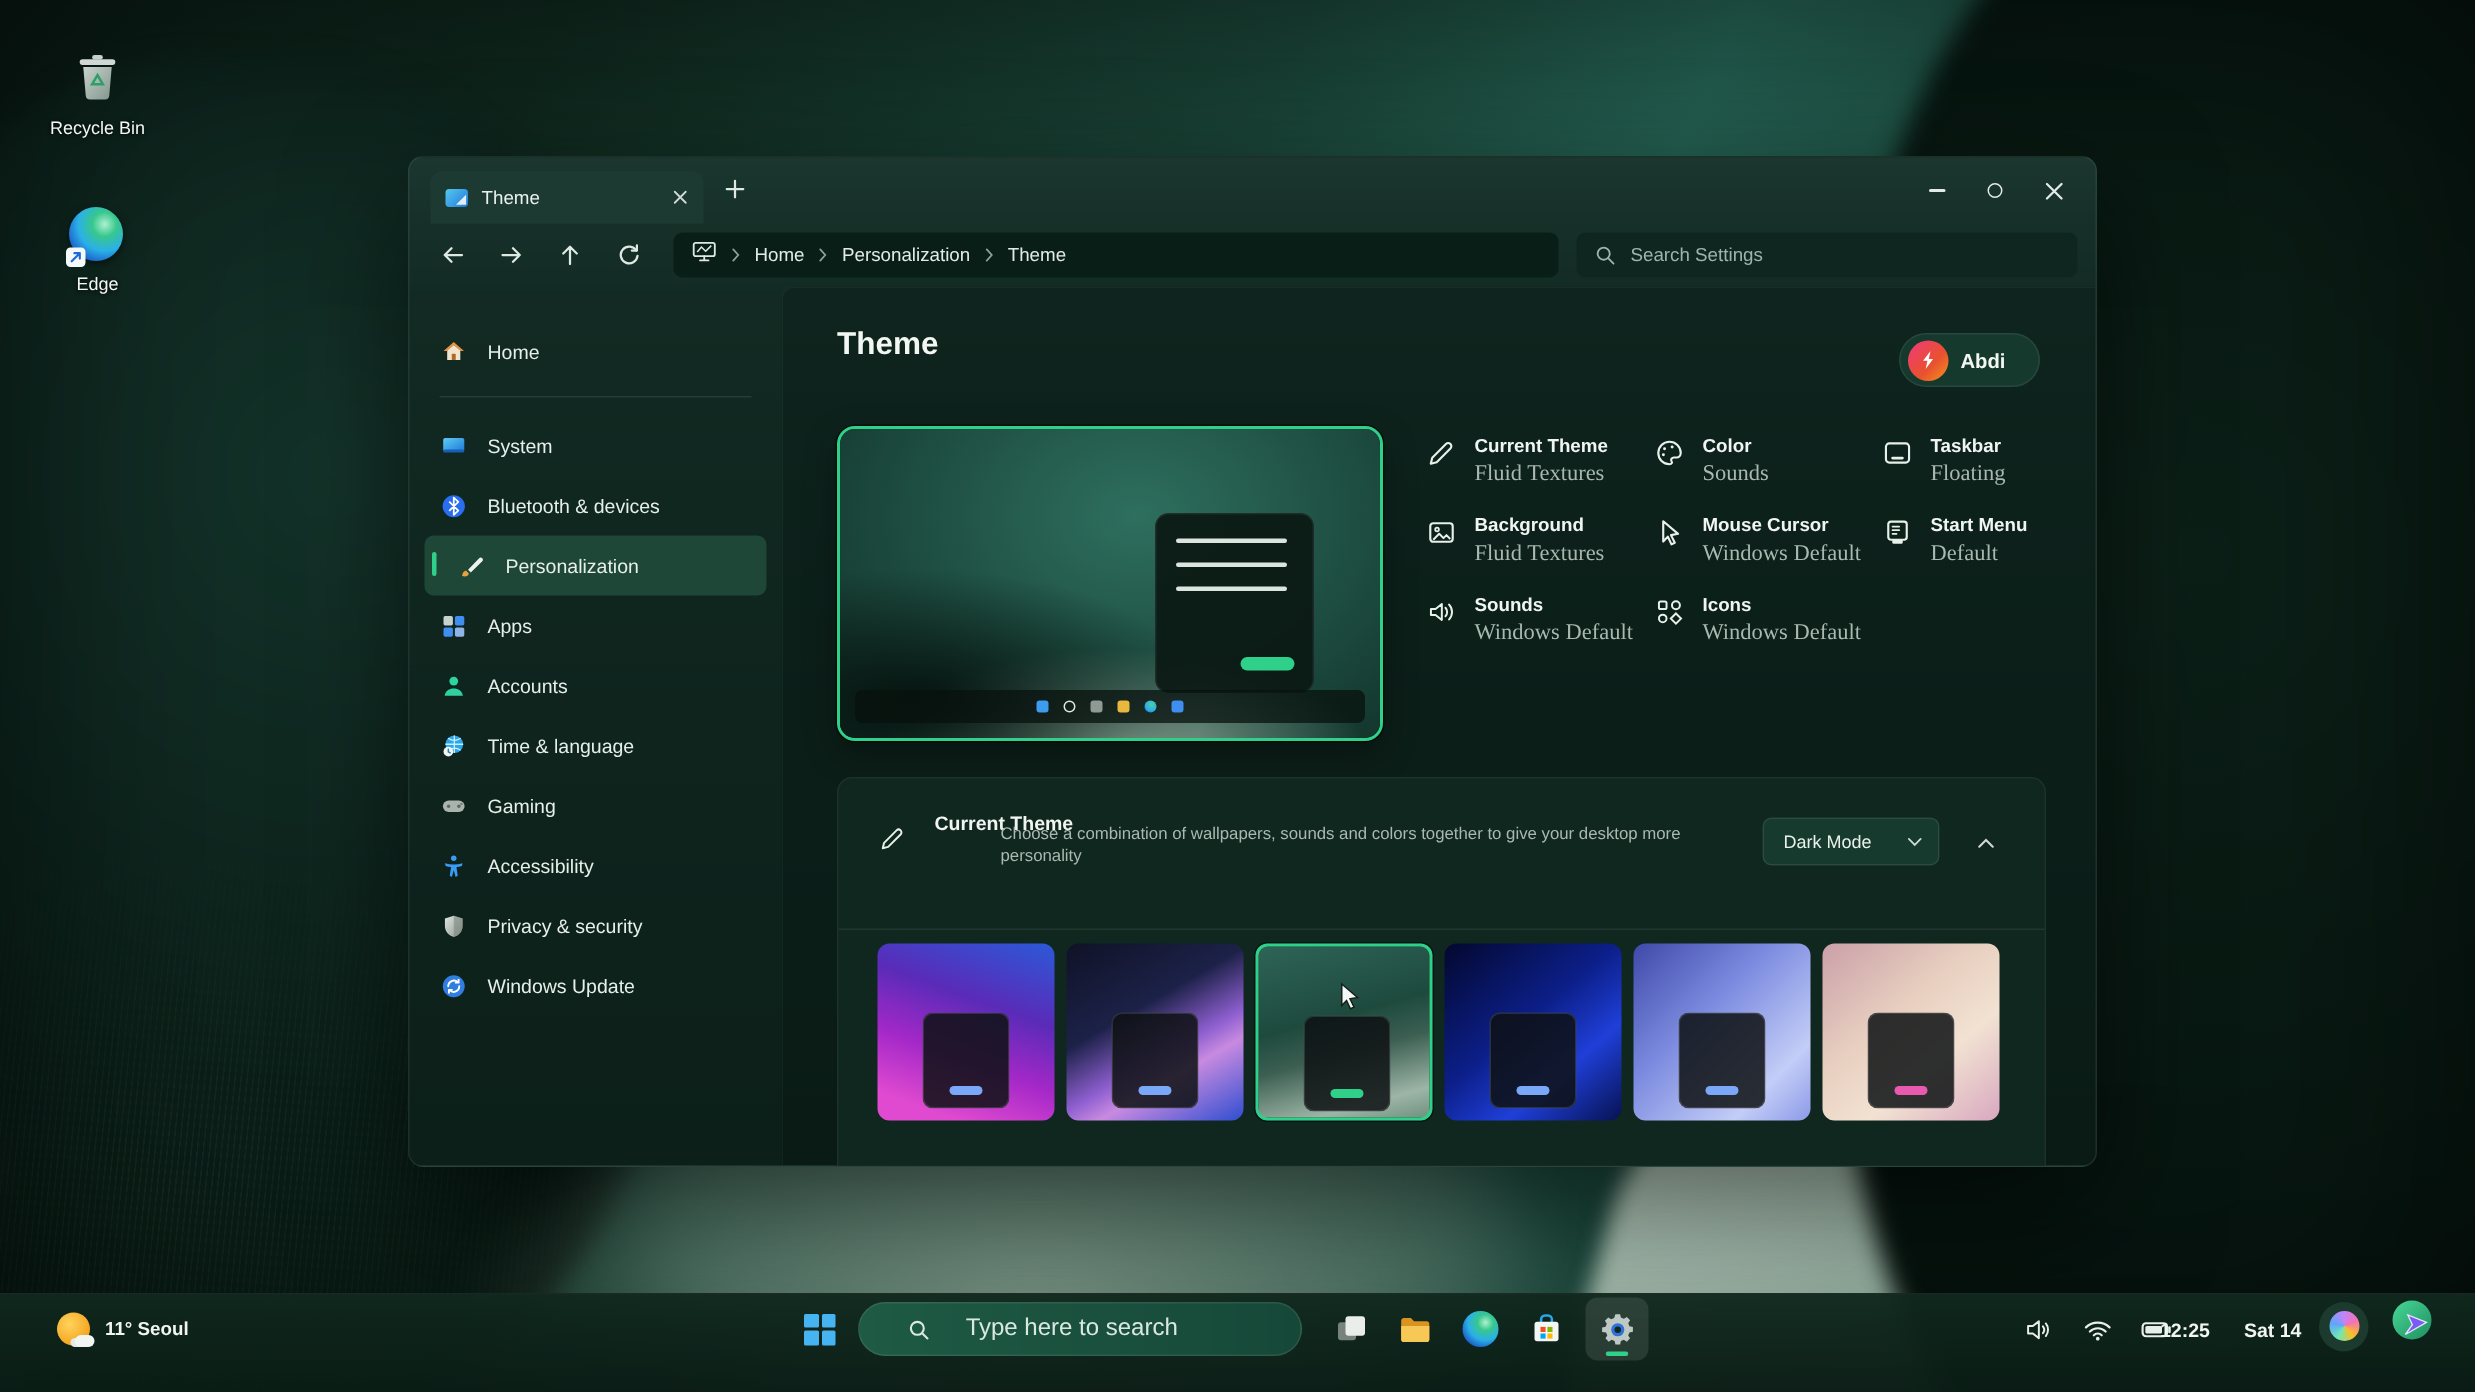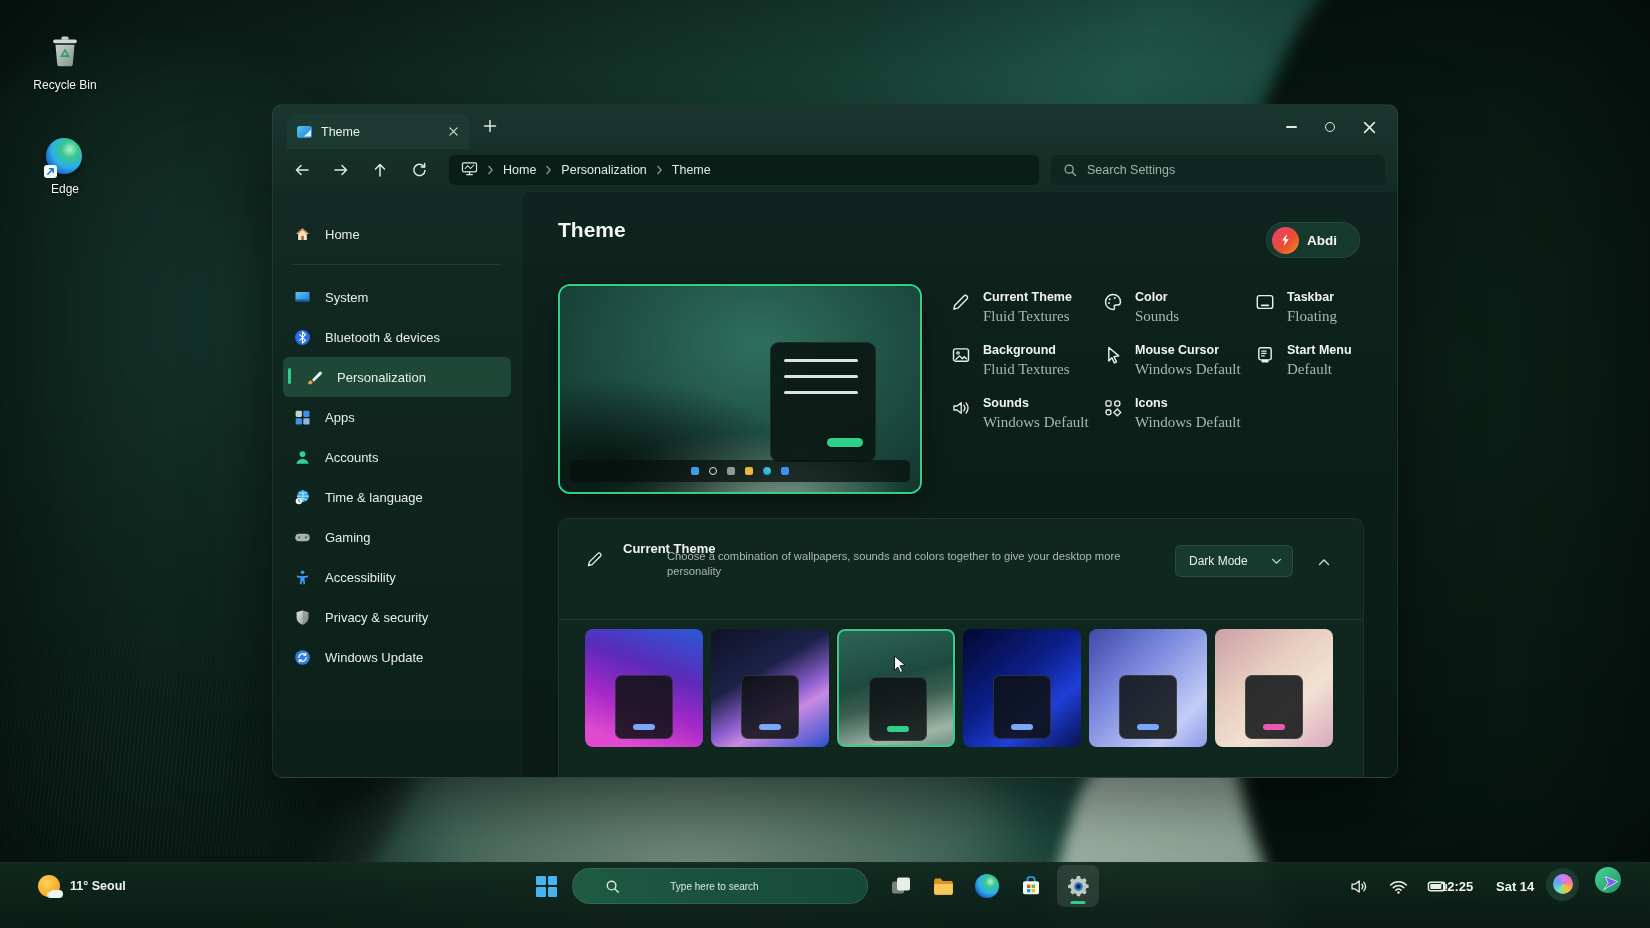--- a/index.html
+++ b/index.html
@@ -126,21 +126,21 @@
   .sun { width:22px; height:22px; border-radius:50%; background:radial-gradient(circle at 38% 35%, #ffd35c 0%, #f5a623 70%, #e8891a 100%); position:relative; }
   .sun::after { content:""; position:absolute; right:-3px; bottom:-1px; width:13px; height:8px; border-radius:5px; background:#f2f6f3; box-shadow:-4px 1px 0 -1px #e4ebe6; }
   .wtxt { color:#f0f5f1; font-size:12.5px; font-weight:700; }
   .startbtn { left:536px; }
   .winlogo { width:21px; height:21px; display:grid; grid-template-columns:1fr 1fr; grid-template-rows:1fr 1fr; gap:2px; }
   .winlogo span { background:#46b4f0; border-radius:1px; }
   .tsearch { left:572px; top:868px; width:296px; height:36px; border-radius:18px;
     background:linear-gradient(90deg,#1e5a44,#164838); border:1px solid rgba(255,255,255,.09);
     display:flex; align-items:center; cursor:text; }
   .tsearch .mag { margin-left:32px; }
-  .tsearch .ph { flex:1; text-align:center; margin-right:58px; color:#d9e8e1; font-size:10px; }
+  .tsearch .ph { flex:1; text-align:center; margin-right:58px; color:#d9e8e1; font-size:16px; }
   .settings-box { position:absolute; left:1057px; top:865px; width:42px; height:42px; border-radius:8px;
     background:rgba(255,255,255,.10); display:flex; align-items:center; justify-content:center; cursor:pointer; }
   .settings-box::after { content:""; position:absolute; bottom:3px; left:50%; transform:translateX(-50%); width:15px; height:3px; border-radius:2px; background:#2fd18a; }
   .tray { gap:13px; }
   .clock { color:#f0f5f1; font-size:13px; font-weight:700; }
   .copilot-ring { width:33px; height:33px; border-radius:50%; background:#1c3a2d; display:flex; align-items:center; justify-content:center; cursor:pointer; }
   .copilot { width:20px; height:20px; border-radius:50%;
     background:conic-gradient(from 210deg, #6ee7b7, #60a5fa, #c084fc, #f472b6, #fbbf24, #6ee7b7); }
   .glance { width:30px; height:30px; position:relative; cursor:pointer; }
   .glance .ball { position:absolute; left:1px; top:1px; width:26px; height:26px; border-radius:50%;

